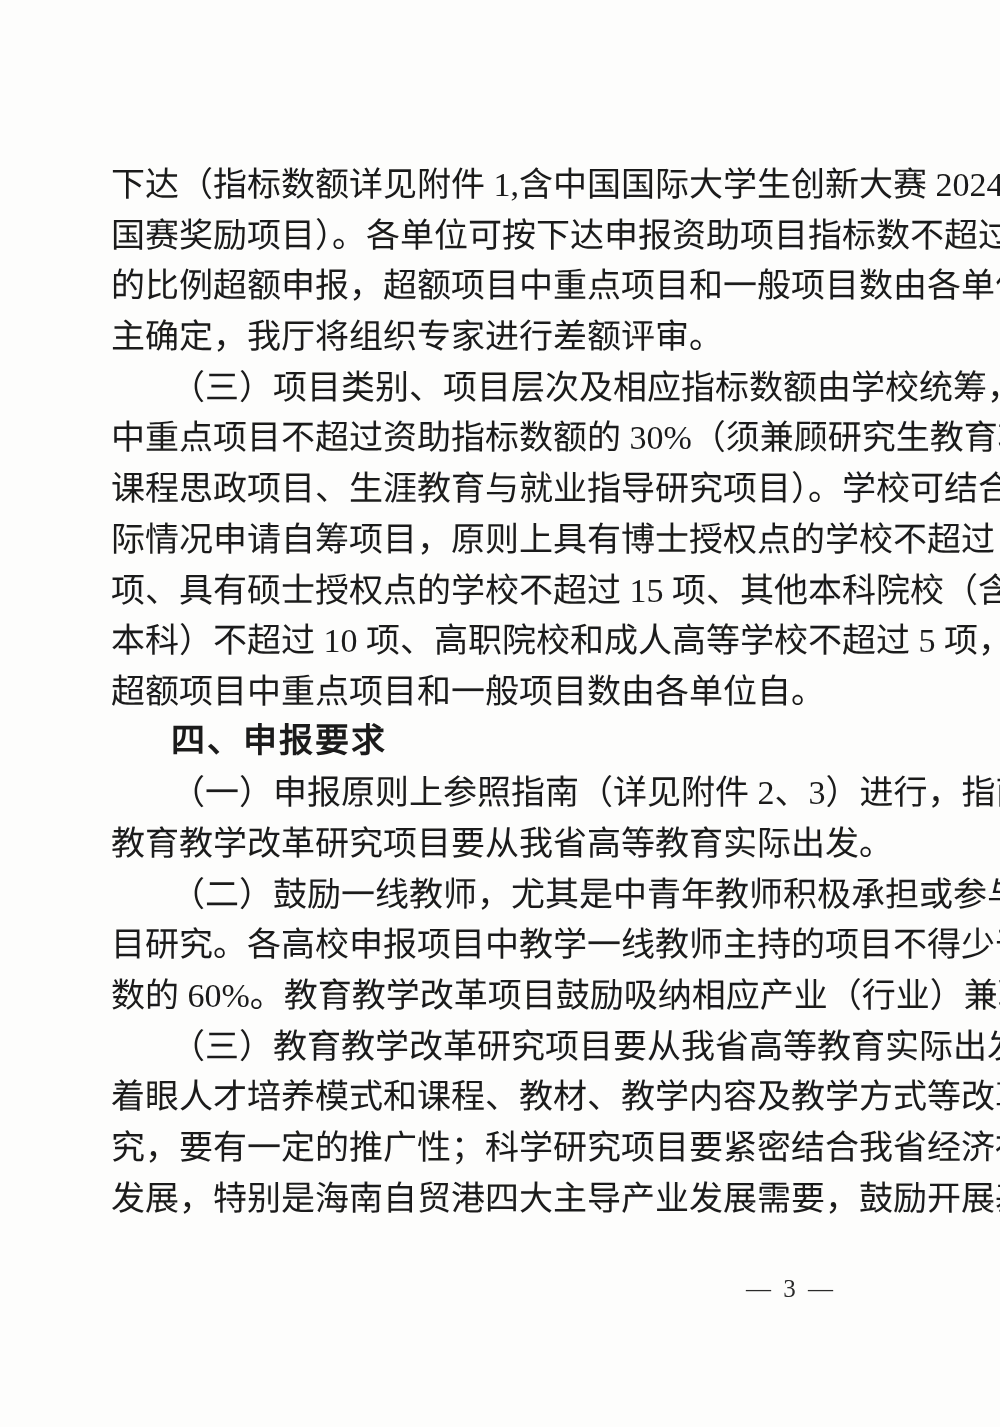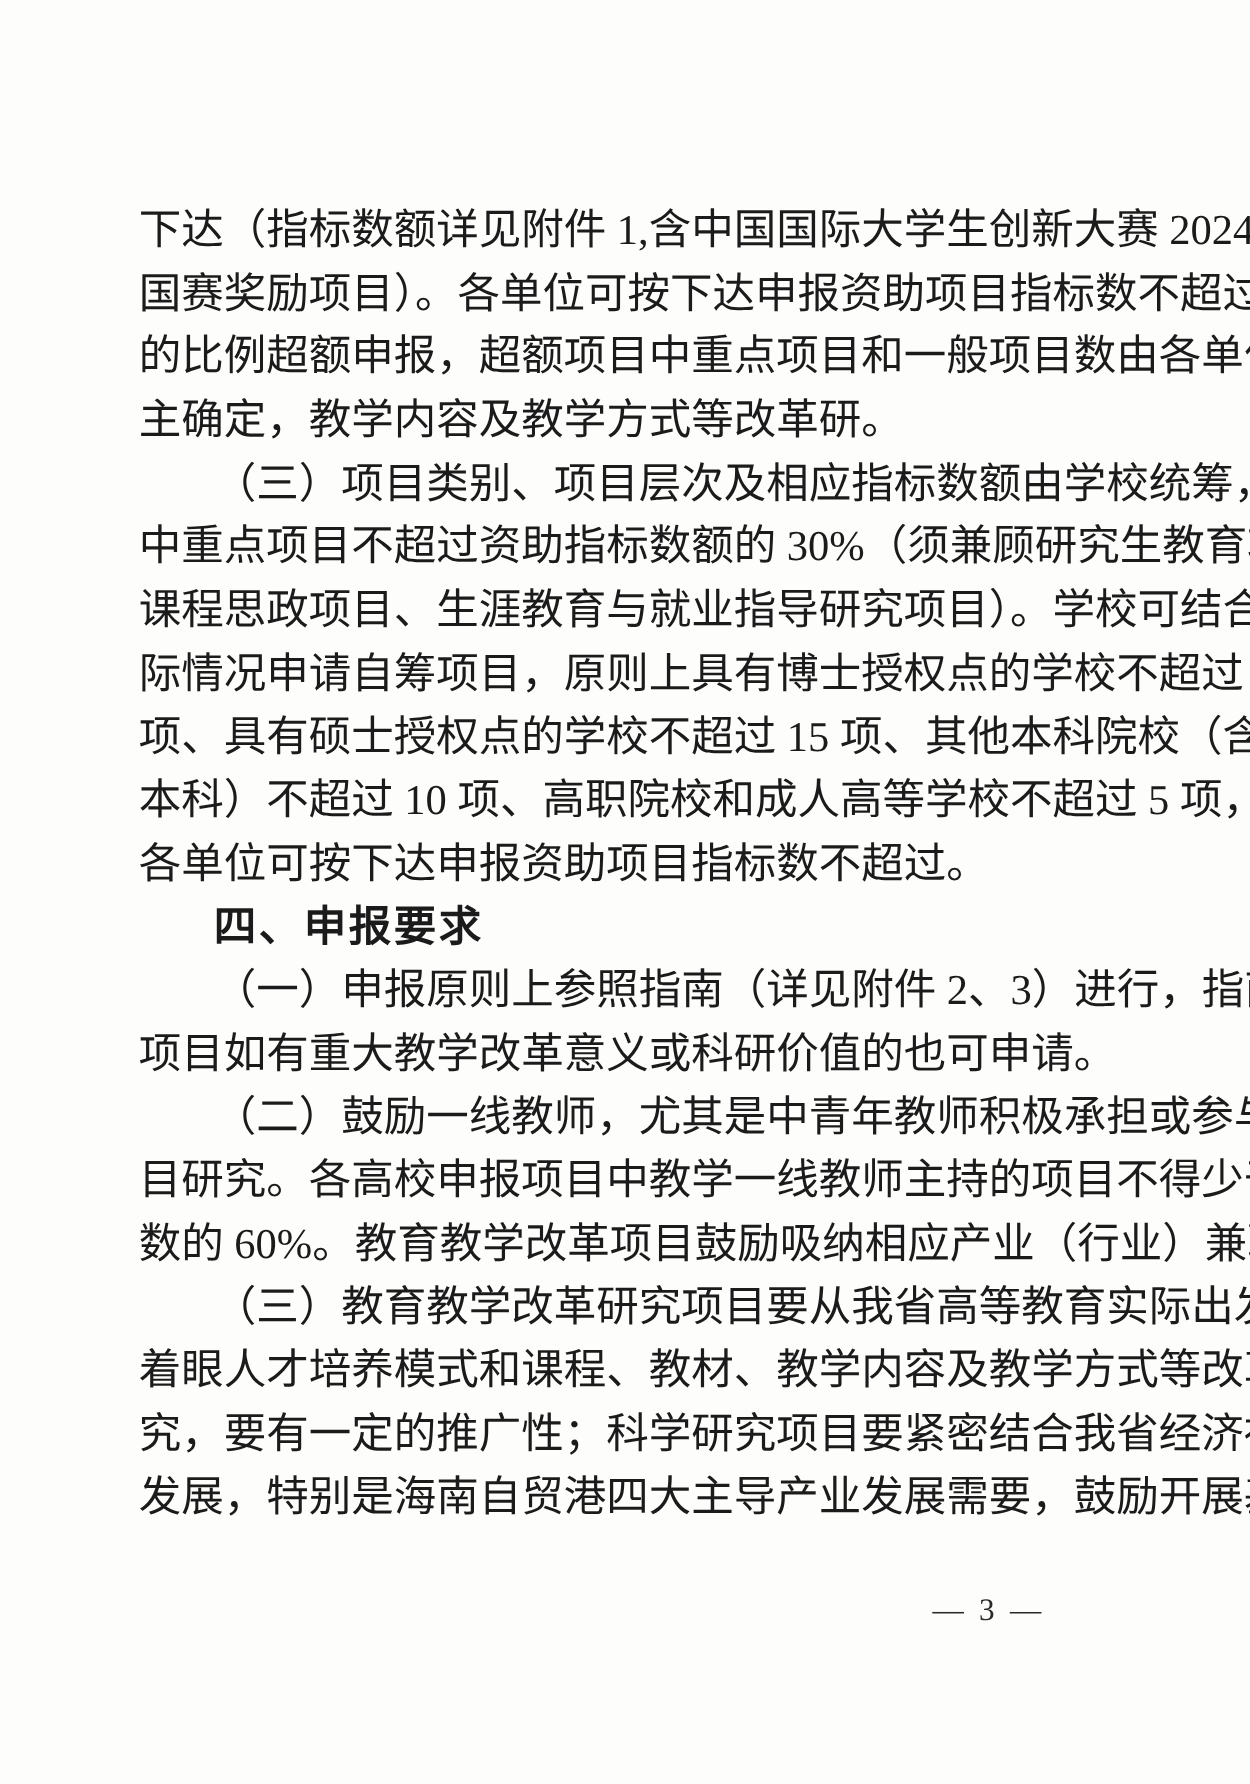--- a/index.html
+++ b/index.html
@@ -31,21 +31,21 @@
     text-align: justify;
     text-align-last: justify;
   }
   .indent {
     text-indent: 60px;
   }
   .para-end {
     text-align-last: left;
   }
   .heading {
-    font-family: Liberation Serif, serif;
+    font-family: Liberation Mono, monospace;
     font-weight: 700;
     letter-spacing: 2px;
     text-align-last: left;
   }
   .page-number {
     position: absolute;
     left: 731px;
     top: 1274px;
     width: 120px;
     height: 30px;
@@ -59,31 +59,31 @@
 </style>
 </head>
 <body>
 
 <div class="page">
 
   <div class="text-block">
     <div class="line">下达（指标数额详见附件 1,含中国国际大学生创新大赛 2024 年</div>
     <div class="line">国赛奖励项目）。各单位可按下达申报资助项目指标数不超过 20%</div>
     <div class="line">的比例超额申报，超额项目中重点项目和一般项目数由各单位自</div>
-    <div class="line para-end">主确定，教学内容及教学方式等改革研。</div>
+    <div class="line para-end">主确定，我厅将组织专家进行差额评审。</div>
     <div class="line indent">（三）项目类别、项目层次及相应指标数额由学校统筹，其</div>
     <div class="line">中重点项目不超过资助指标数额的 30%（须兼顾研究生教育项目、</div>
     <div class="line">课程思政项目、生涯教育与就业指导研究项目）。学校可结合实</div>
     <div class="line">际情况申请自筹项目，原则上具有博士授权点的学校不超过 20</div>
     <div class="line">项、具有硕士授权点的学校不超过 15 项、其他本科院校（含职业</div>
     <div class="line">本科）不超过 10 项、高职院校和成人高等学校不超过 5 项，具体</div>
-    <div class="line para-end">各单位可按下达申报资助项目指标数不超过。</div>
+    <div class="line para-end">超额项目中重点项目和一般项目数由各单位自。</div>
     <div class="line indent heading">四、申报要求</div>
     <div class="line indent">（一）申报原则上参照指南（详见附件 2、3）进行，指南外</div>
-    <div class="line para-end">项目如有重大教学改革意义或科研价值的也可申请。</div>
+    <div class="line para-end">教育教学改革研究项目要从我省高等教育实际出发。</div>
     <div class="line indent">（二）鼓励一线教师，尤其是中青年教师积极承担或参与项</div>
     <div class="line">目研究。各高校申报项目中教学一线教师主持的项目不得少于总</div>
     <div class="line">数的 60%。教育教学改革项目鼓励吸纳相应产业（行业）兼职教</div>
     <div class="line indent">（三）教育教学改革研究项目要从我省高等教育实际出发，</div>
     <div class="line">着眼人才培养模式和课程、教材、教学内容及教学方式等改革研</div>
     <div class="line">究，要有一定的推广性；科学研究项目要紧密结合我省经济社会</div>
     <div class="line">发展，特别是海南自贸港四大主导产业发展需要，鼓励开展基础</div>
   </div>
 
   <div class="page-number">— 3 —</div>

